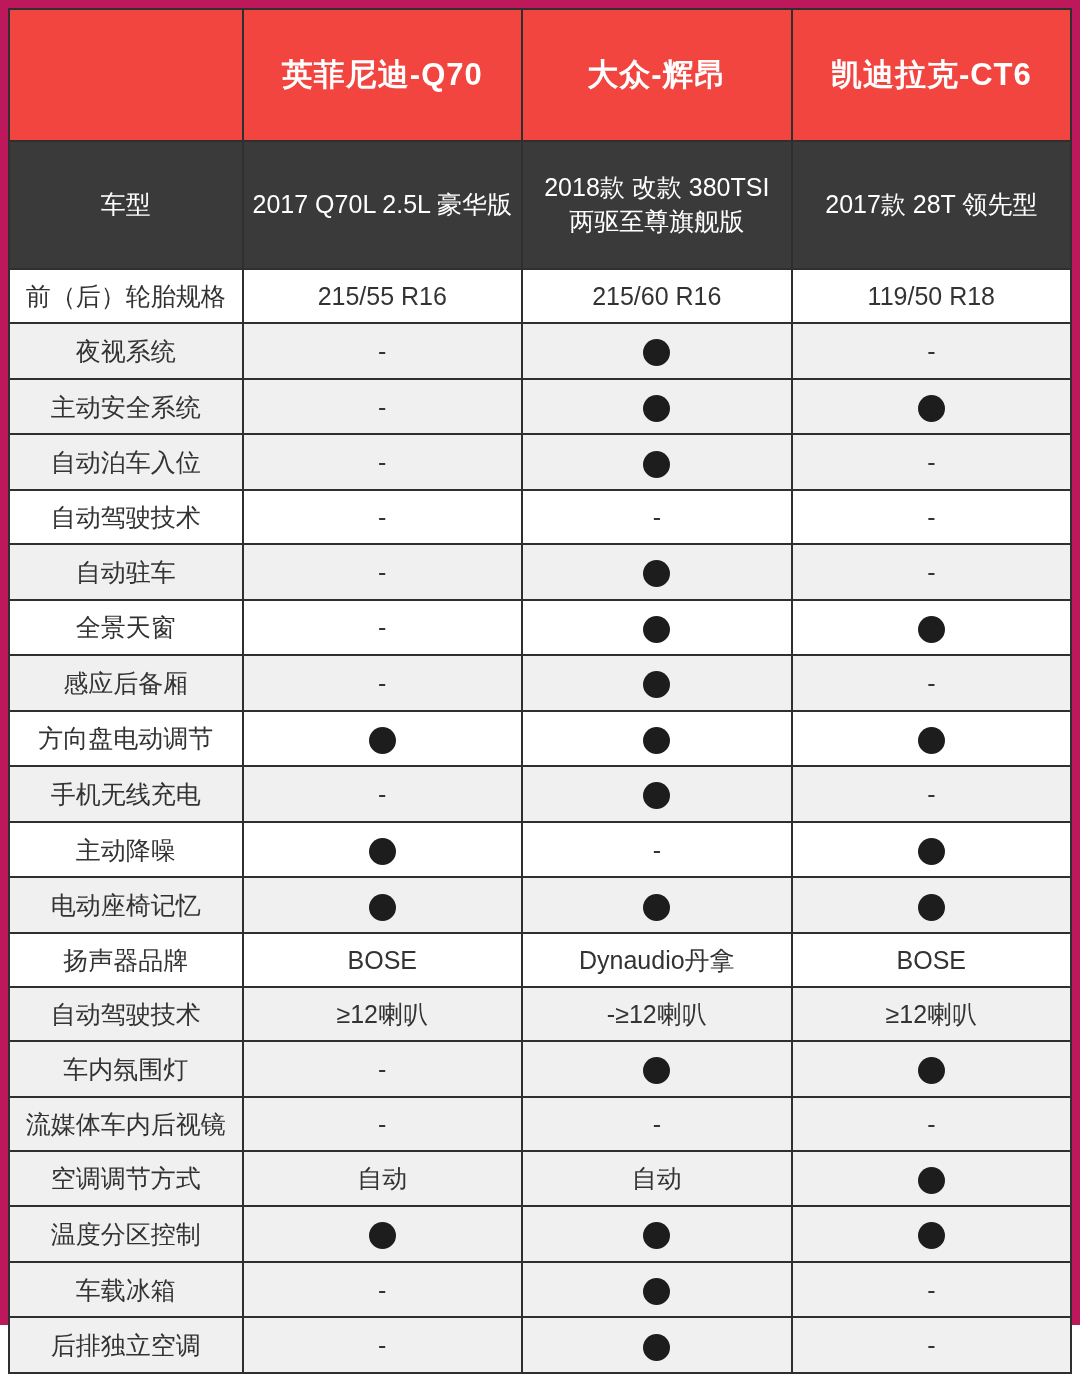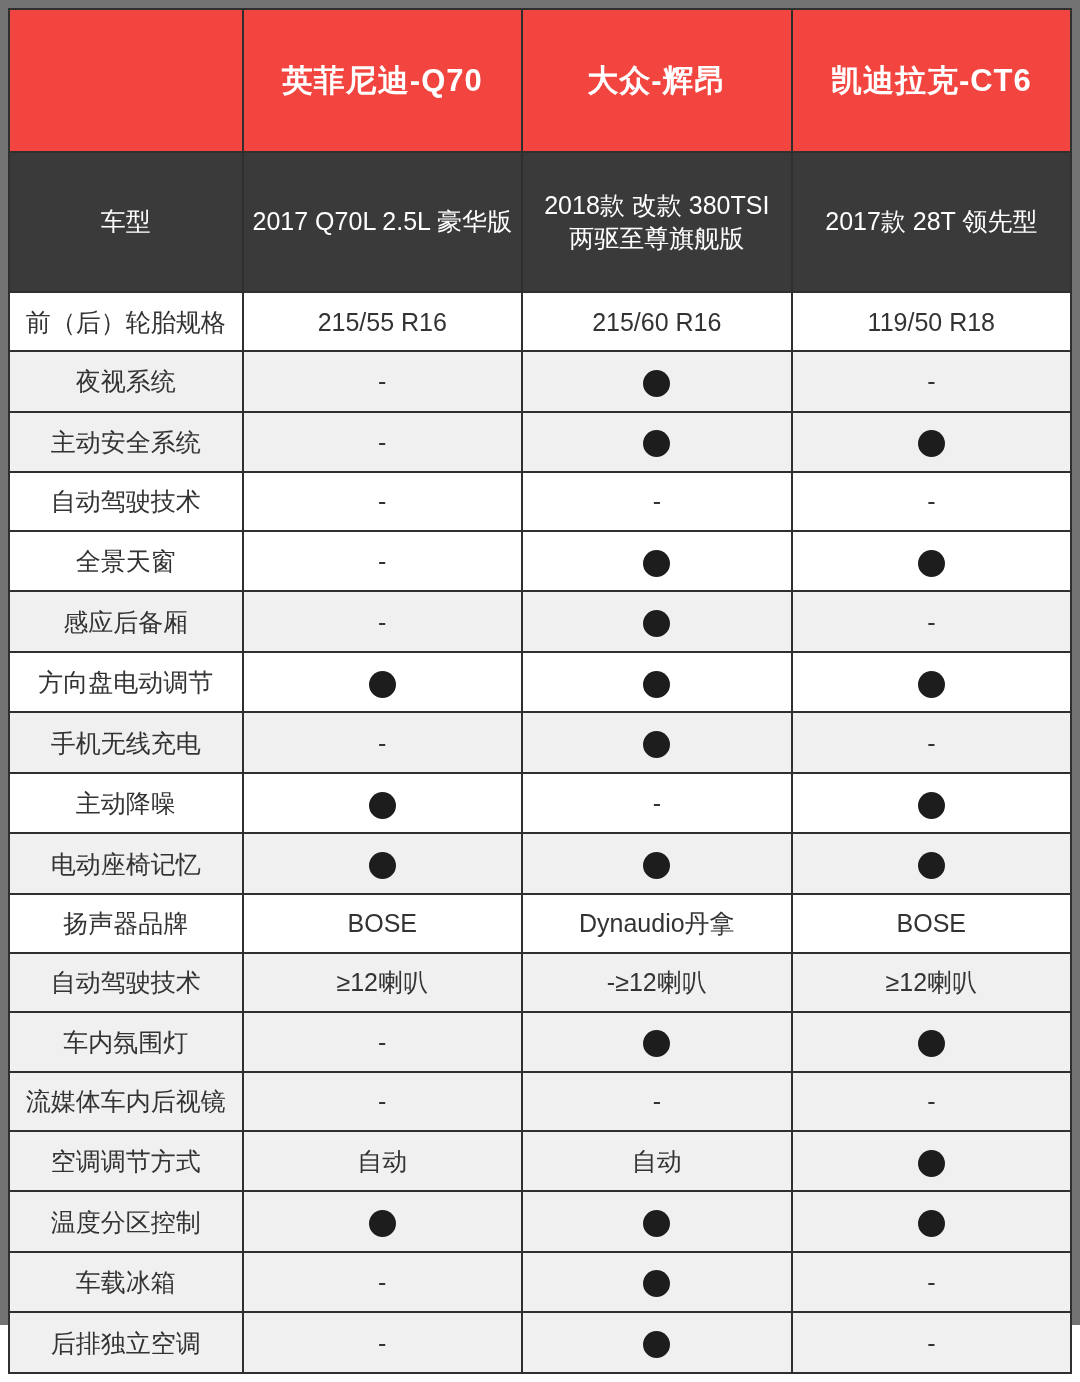--- a/index.html
+++ b/index.html
@@ -5,21 +5,21 @@
   html, body { margin: 0; padding: 0; background: #ffffff; }
   body {
     width: 1080px; height: 1382px;
     font-family: "Liberation Sans", "DejaVu Sans", sans-serif;
     color: #333;
   }
   .page {
     box-sizing: border-box;
     width: 1080px; height: 1325px;
     padding: 8px;
-    background: #737373;
+    background: #be185d;
   }
   table.compare {
     width: 100%; height: 1366px;
     border-collapse: collapse;
     table-layout: fixed;
   }
   table.compare td {
     border: 2px solid #2f2f2f;
     text-align: center;
     vertical-align: middle;
@@ -94,24 +94,36 @@
           <td>-</td>
           <td><span class="dot"></span></td>
           <td>-</td>
         </tr>
         <tr class="feature-row shaded">
           <td>主动安全系统</td>
           <td>-</td>
           <td><span class="dot"></span></td>
           <td><span class="dot"></span></td>
         </tr>
+        <tr class="feature-row shaded">
+          <td>自动泊车入位</td>
+          <td>-</td>
+          <td><span class="dot"></span></td>
+          <td>-</td>
+        </tr>
         <tr class="feature-row">
           <td>自动驾驶技术</td>
           <td>-</td>
           <td>-</td>
+          <td>-</td>
+        </tr>
+        <tr class="feature-row shaded">
+          <td>自动驻车</td>
+          <td>-</td>
+          <td><span class="dot"></span></td>
           <td>-</td>
         </tr>
         <tr class="feature-row">
           <td>全景天窗</td>
           <td>-</td>
           <td><span class="dot"></span></td>
           <td><span class="dot"></span></td>
         </tr>
         <tr class="feature-row shaded">
           <td>感应后备厢</td>

